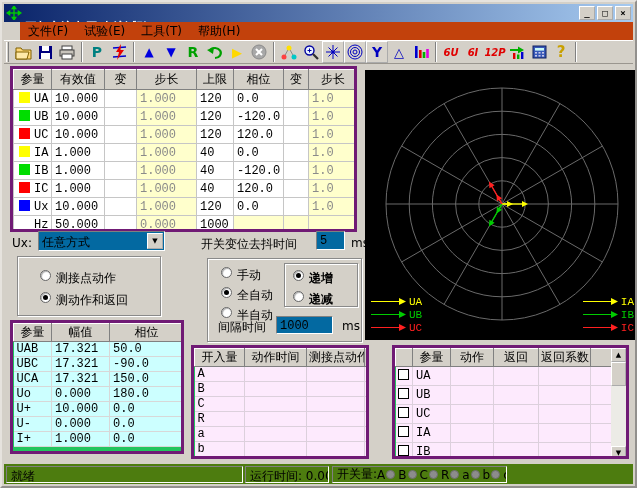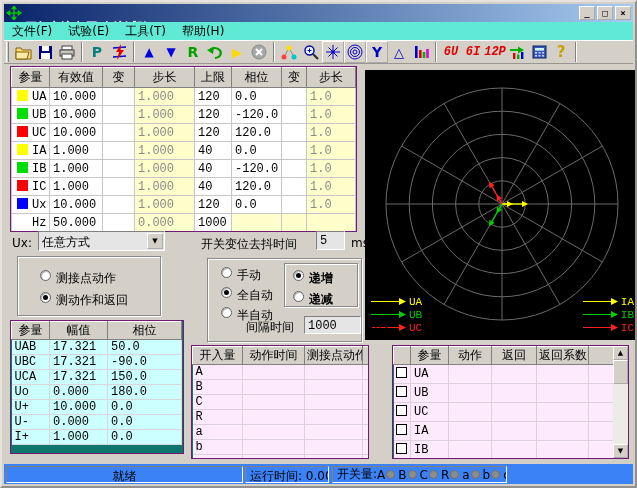--- a/index.html
+++ b/index.html
@@ -14,59 +14,59 @@
               display:flex; align-items:center; padding:0 2px; }
   .title-icon { width:16px; height:14px; margin-right:3px; flex:0 0 auto; }
   .title-text { color:#fff; font-weight:bold; font-size:12px; flex:1 1 auto;
                 white-space:nowrap; overflow:hidden;margin-top:29px; }
   .win-btns { display:flex; gap:2px; }
   .win-btn { width:16px; height:14px; background:#d4d0c8; border:1px outset #fff;
              font-size:9px; line-height:12px; text-align:center; font-weight:bold;
              font-family:"DejaVu Sans Mono",monospace; }
 
   
-  .menubar { position:absolute; left:2px; top:20px; right:2px; height:18px;
-             background:#5eead4; display:flex; }
+  .menubar { position:absolute; left:18px; top:20px; right:2px; height:18px;
+             background:#c2410c; display:flex; }
   .menu-item { padding:1px 8px; }
 
   
   .toolbar { position:absolute; left:2px; top:38px; right:2px; height:24px;
              background:#d4d0c8; border-top:1px solid #fff; border-bottom:1px solid #9a968f;
              display:flex; align-items:center; padding-left:1px; }
   .tb-handle { width:3px; height:20px; border-left:1px solid #fff; border-right:1px solid #808080; margin:0 3px 0 1px; }
   .tb-sep { width:2px; height:20px; border-left:1px solid #808080; border-right:1px solid #fff; margin:0 3px; }
   .tb-btn { width:22px; height:22px; display:flex; align-items:center; justify-content:center;
             border:1px solid transparent; flex:0 0 auto; }
   .tb-btn.toggled { border:1px outset #fff; background:#d8d4cc; }
   .tb-glyph { font-weight:bold; }
   .g-p { color:#008080; font-size:14px; }
   .g-tri { color:#0000e0; font-size:12px; }
   .g-r { color:#00a000; font-size:14px; }
   .g-play { color:#ffd800; font-size:13px; }
   .g-y { color:#0000c0; font-size:14px; }
   .g-delta { color:#0000c0; font-size:13px; font-weight:normal; }
-  .g-red { color:#e00000; font-size:12px; font-style:italic;font-family:Liberation Mono, monospace; }
+  .g-red { color:#e00000; font-size:10px; font-style:italic; }
   .g-help { color:#c8a000; font-size:15px; }
 
   
   .client { position:absolute; left:2px; top:62px; right:2px; height:404px; background:#d4d0c8; }
 
   
-  .sunken { border:1px solid; border-color:#808080 #fff #fff #808080; background:#e5e5e5; }
+  .sunken { border:1px solid; border-color:#808080 #fff #fff #808080; background:#0369a1; }
   .etched { border:1px solid #8a8a8a; box-shadow:1px 1px 0 #fff, inset 1px 1px 0 #fff; }
 
   
   table { border-collapse:collapse; table-layout:fixed; }
   th { background:#d4d0c8; font-weight:normal; font-size:12px;
        border:1px solid; border-color:#fff #808080 #808080 #fff; padding:0 2px;
        white-space:nowrap; overflow:hidden; text-align:center; }
   td { font-family:"Liberation Mono","DejaVu Sans Mono",monospace; font-size:12px;
        white-space:nowrap; overflow:hidden; padding:0 3px; }
 
-  .tbl-box { position:absolute; background:#0f766e; border:1px solid #701a75; overflow:hidden; }
+  .tbl-box { position:absolute; background:#22c55e; border:3px solid #701a75; overflow:hidden; }
 
   
   #main-table { left:6px; top:2px; width:347px; height:166px; }
   #main-table th { height:20px; }
   #main-table td { height:18px; border:1px solid #c6c6c6; background:#fff; }
   #main-table td.c-step { background:#ffffcc; color:#8a8a8a; }
   #main-table tbody tr:last-child td.c-phase,
   #main-table tbody tr:last-child td.c-var2 { background:#ffffcc; }
   .chip { display:inline-block; width:11px; height:11px; vertical-align:-1px; margin-right:4px; }
   td.c-param { font-family:"Liberation Mono","DejaVu Sans Mono",monospace; padding-left:5px; }
@@ -113,31 +113,31 @@
                      border-radius:50%; background:#000; }
 
   #grp-test { left:13px; top:192px; width:144px; height:60px; }
   #grp-test .inner { position:absolute; left:22px; top:13px; }
   #grp-auto { left:203px; top:194px; width:155px; height:84px; }
   #auto-col { position:absolute; left:13px; top:8px; }
   #auto-col .radio-item { margin-bottom:3px; }
   #dir-box { position:absolute; left:76px; top:4px; width:74px; height:44px; }
   #dir-box .inner { position:absolute; left:8px; top:6px;font-weight:bold; }
   #dir-box .radio-item { margin-bottom:4px; }
-  #interval-row { position:absolute; left:10px; top:60px; width:145px;margin-left:28px; }
+  #interval-row { position:absolute; left:10px; top:60px; width:145px; }
 
   
   #phasor { position:absolute; left:361px; top:6px; width:274px; height:270px; background:#000; }
   .legend { position:absolute; bottom:6px; }
   .legend.left { left:6px; } .legend.right { right:5px; }
   .leg-row { display:flex; align-items:center; height:13px; }
   .leg-label { font-size:11px; font-family:"Liberation Mono","DejaVu Sans Mono",monospace; margin-left:2px; }
 
   
-  .statusbar { position:absolute; left:2px; bottom:2px; right:2px; height:20px; background:#3b82f6;text-align:center; }
+  .statusbar { position:absolute; left:2px; bottom:2px; right:2px; height:20px; background:#4d7c0f; }
   .sb-panel { position:absolute; top:2px; height:17px; border:1px solid;
               border-color:#808080 #fff #fff #808080; padding:1px 4px; white-space:nowrap; overflow:hidden; }
   #sbp-ready { left:2px; width:237px; }
   #sbp-time  { left:241px; width:84px; }
   #sbp-switch{ left:328px; width:175px; display:flex; align-items:center; }
   .sw-group { display:flex; align-items:center; margin-right:3px; }
   .sw-dot { display:inline-block; width:9px; height:9px; border-radius:50%;
             background:#8c8c8c; border:1px solid #6e6e6e; margin-left:1px; }
 </style>
 </head>

